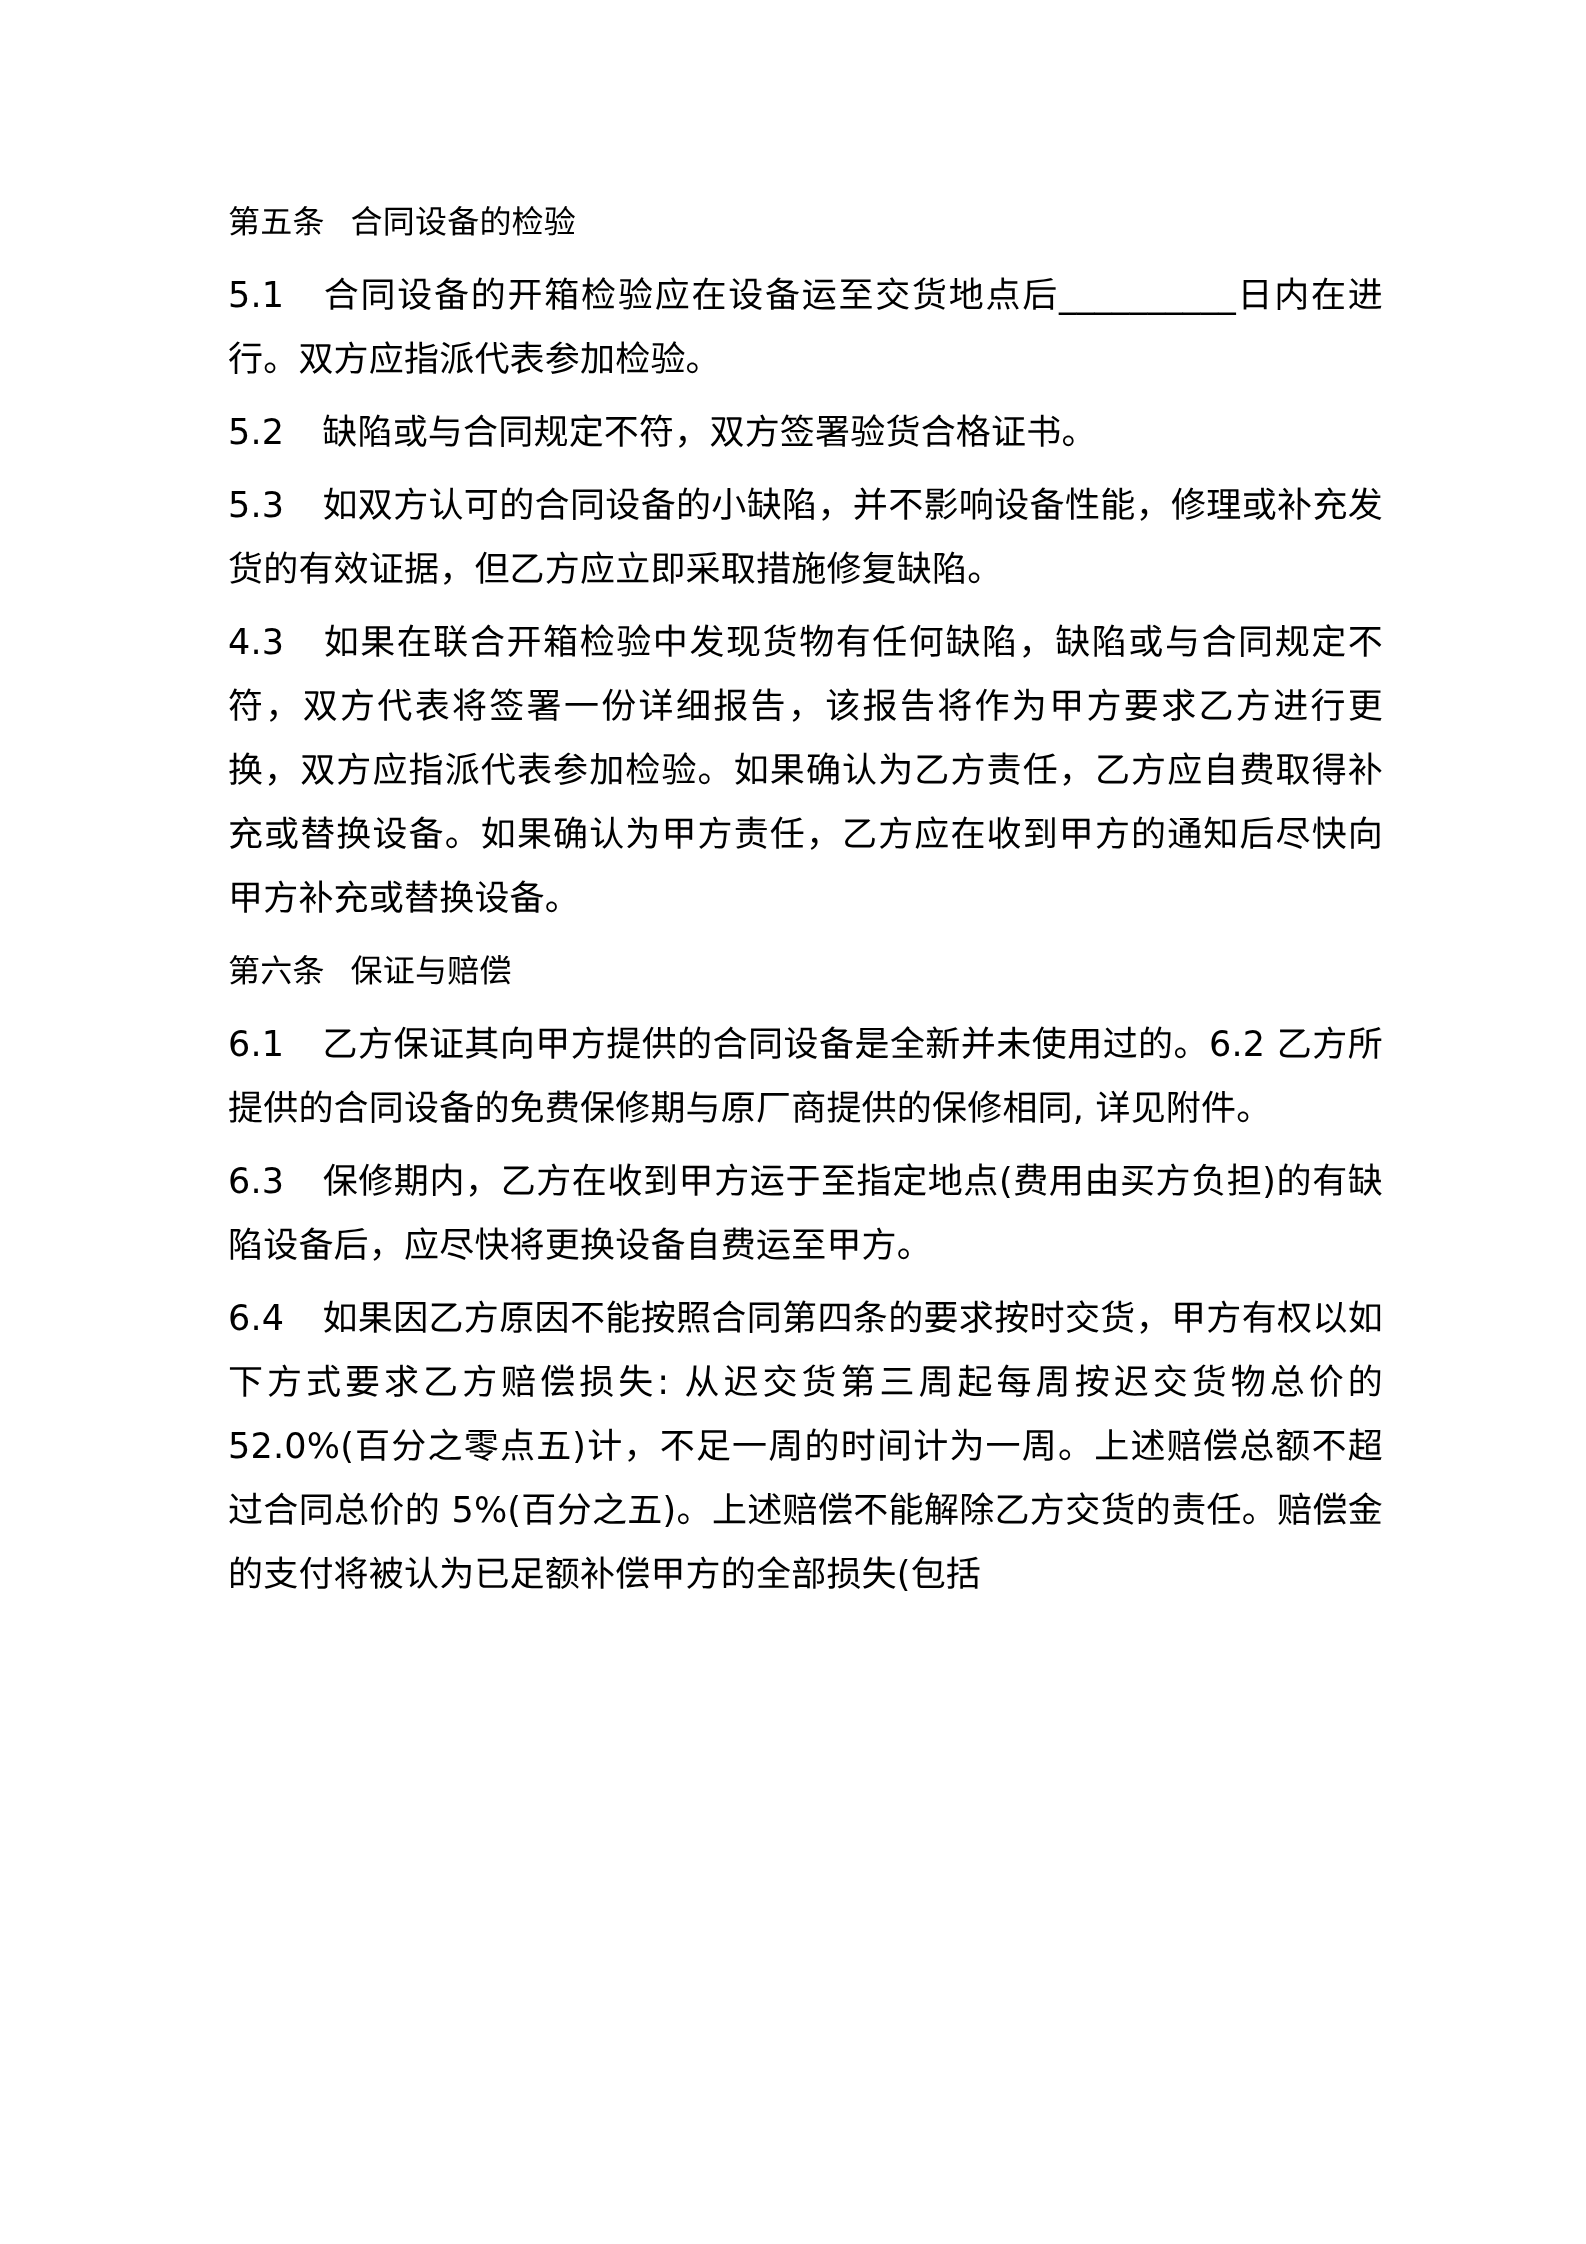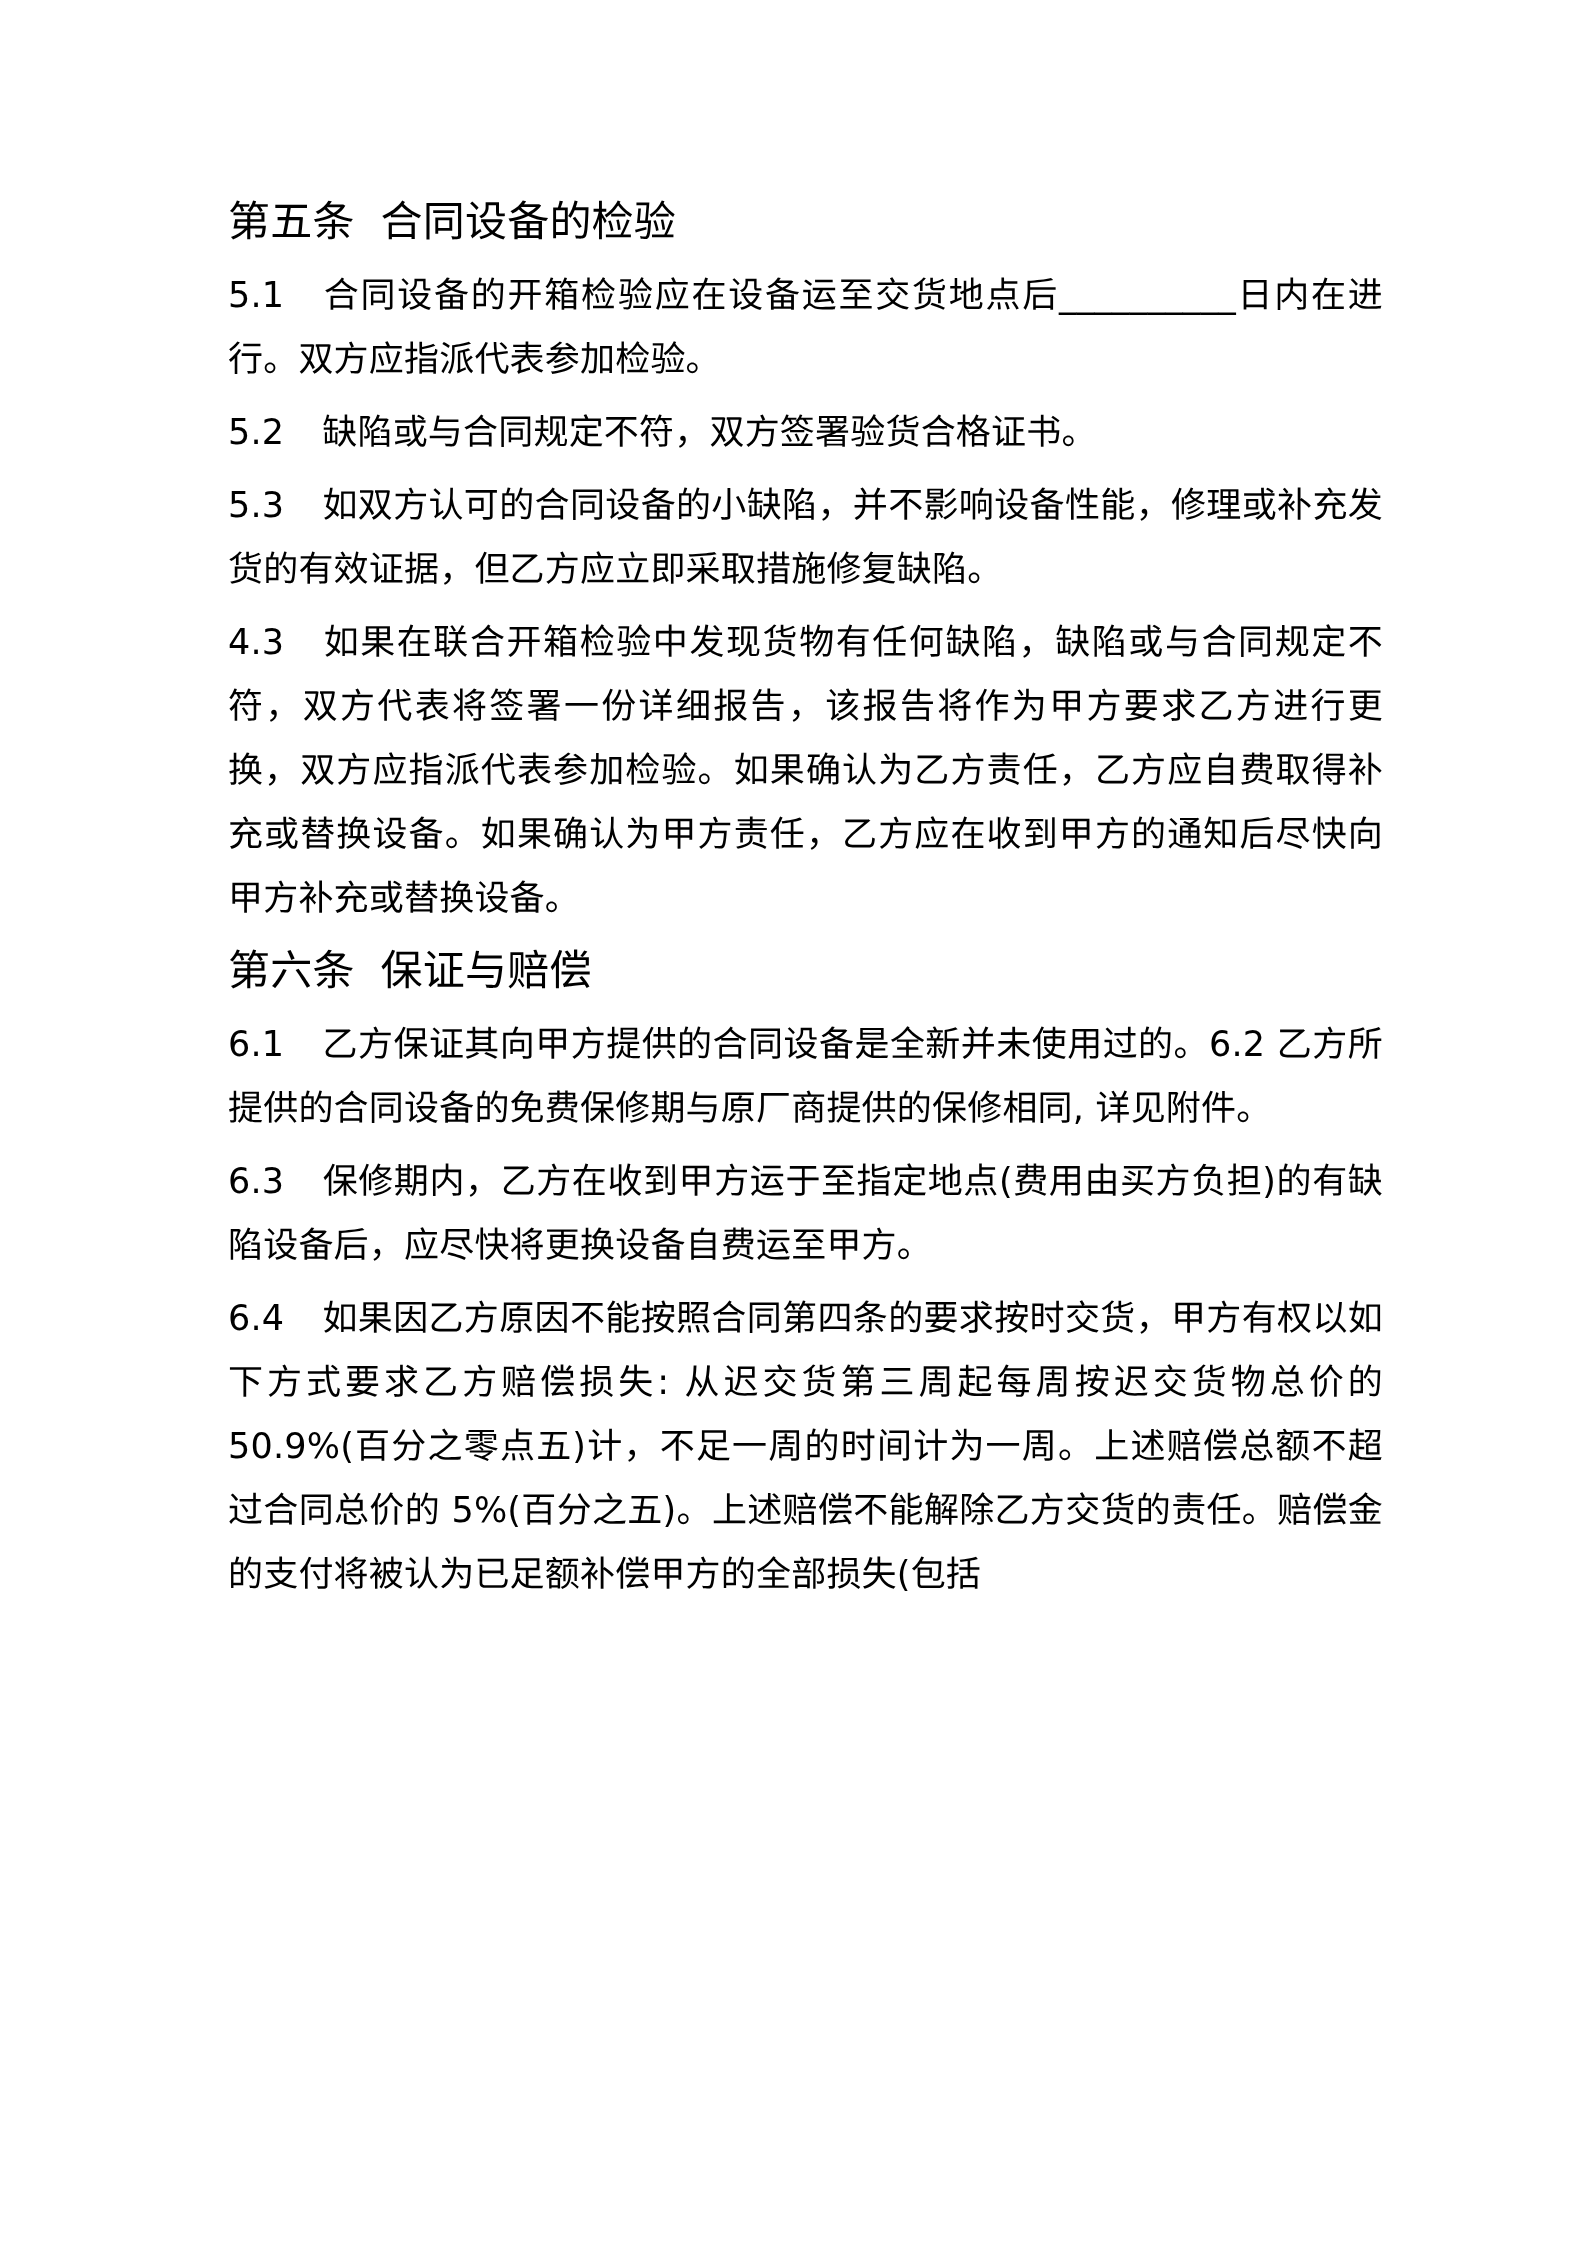--- a/index.html
+++ b/index.html
@@ -28,21 +28,21 @@
   }
   p {
     margin: 0 0 0 0;
     font-size: 35px;
     line-height: 64px;
     text-align: justify;
     text-justify: inter-ideograph;
     letter-spacing: 0.2px;
   }
   .heading {
-    font-size: 42px;
+    font-size: 32px;
     line-height: 64px;
     margin-bottom: 9px;
   }
   .para {
     margin-bottom: 9px;
   }
   .indent-gap {
     display: inline-block;
     width: 38px;
   }
@@ -83,17 +83,17 @@
 
     <p class="para">
       <span>6.1</span><span class="indent-gap"></span><span>乙方保证其向甲方提供的合同设备是全新并未使用过的。6.2 乙方所提供的合同设备的免费保修期与原厂商提供的保修相同, 详见附件。</span>
     </p>
 
     <p class="para">
       <span>6.3</span><span class="indent-gap"></span><span>保修期内，乙方在收到甲方运于至指定地点(费用由买方负担)的有缺陷设备后，应尽快将更换设备自费运至甲方。</span>
     </p>
 
     <p class="para">
-      <span>6.4</span><span class="indent-gap"></span><span>如果因乙方原因不能按照合同第四条的要求按时交货，甲方有权以如下方式要求乙方赔偿损失: 从迟交货第三周起每周按迟交货物总价的 50.9%(百分之零点五)计，不足一周的时间计为一周。上述赔偿总额不超过合同总价的 5%(百分之五)。上述赔偿不能解除乙方交货的责任。赔偿金的支付将被认为已足额补偿甲方的全部损失(包括</span>
+      <span>6.4</span><span class="indent-gap"></span><span>如果因乙方原因不能按照合同第四条的要求按时交货，甲方有权以如下方式要求乙方赔偿损失: 从迟交货第三周起每周按迟交货物总价的 52.0%(百分之零点五)计，不足一周的时间计为一周。上述赔偿总额不超过合同总价的 5%(百分之五)。上述赔偿不能解除乙方交货的责任。赔偿金的支付将被认为已足额补偿甲方的全部损失(包括</span>
     </p>
 
   </div>
 </div>
 
 </body></html>

